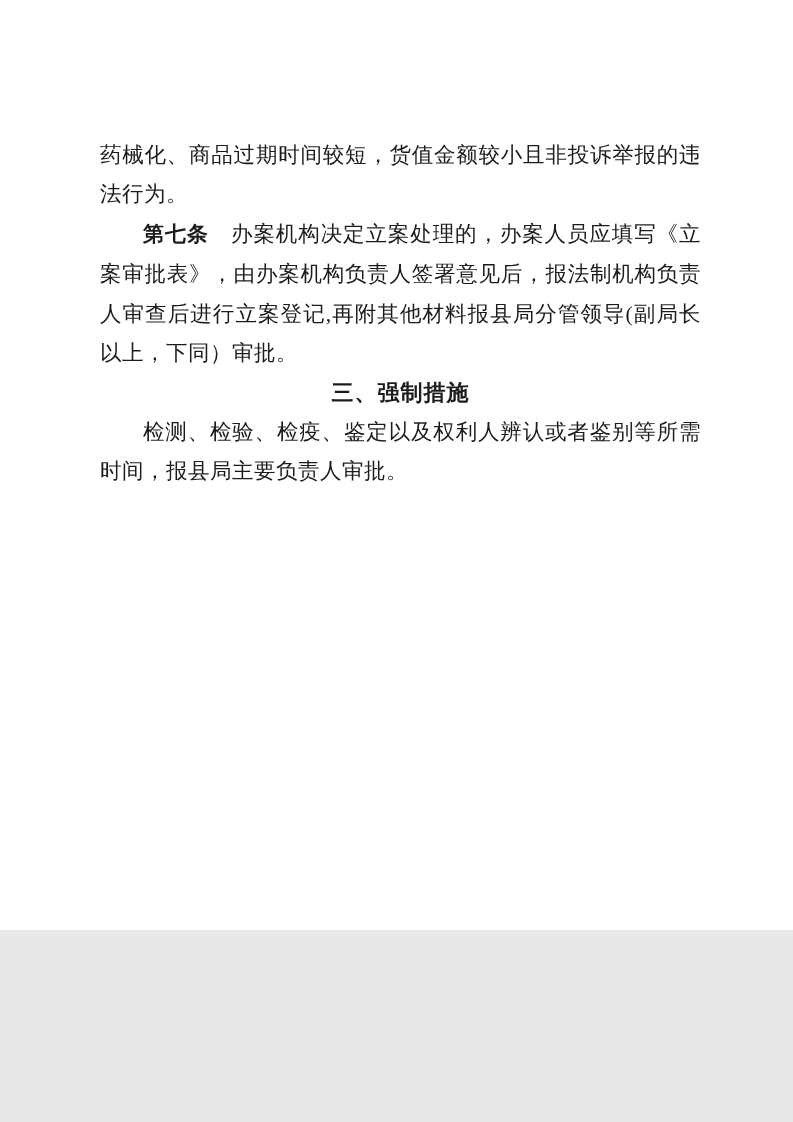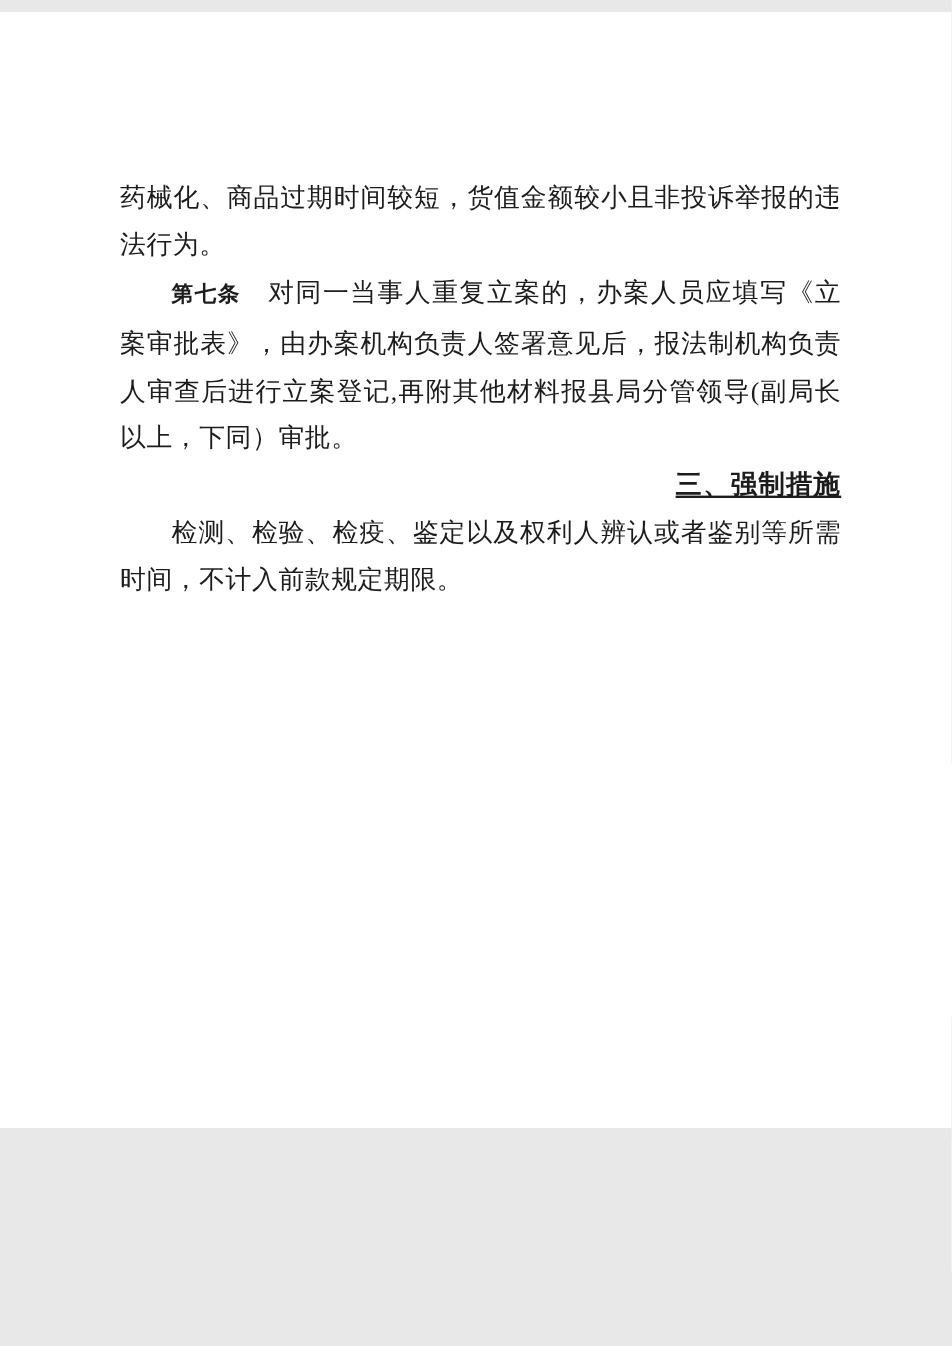--- a/index.html
+++ b/index.html
@@ -5,21 +5,21 @@
   html, body {
     margin: 0;
     padding: 0;
     background: #e8e8e8;
   }
   .page {
     position: relative;
     width: 793px;
     height: 930px;
     background: #ffffff;
-    margin: 10px auto;
+    margin: 0 auto;
     overflow: hidden;
     color: #1c1c1c;
   }
   .doc-body {
     position: absolute;
     left: 100px;
     top: 136px;
     width: 601px;
   }
   .body-par {
@@ -34,46 +34,45 @@
   }
   .body-par.indent {
     text-indent: 2em;
   }
   .heading {
     margin: 0;
     font-family: "DejaVu Sans", "Liberation Sans", sans-serif;
     font-weight: 700;
     font-size: 22px;
     line-height: 39.4px;
-    text-align: right;
+    text-align: center;
     letter-spacing: 1px;
-    text-decoration: underline;
   }
   .run {
     font-weight: inherit;
   }
   .run-bold {
     font-weight: 700;
     font-family: Liberation Mono, monospace;
-    font-size: 18px;
+    font-size: 21px;
   }
   .page-number {
     position: absolute;
     left: 98px;
     top: 1036px;
     font-family: "Liberation Serif", "DejaVu Serif", serif;
     font-size: 20px;
     letter-spacing: 4px;
     color: #2a2a2a;
   }
 </style>
 </head>
 <body>
 
 <div class="page">
   <div class="doc-body">
       <p class="body-par"><span class="run">药械化、商品过期时间较短，货值金额较小且非投诉举报的违法行为。</span></p>
-      <p class="body-par indent"><span class="run run-bold">第七条</span><span class="run">　对同一当事人重复立案的，办案人员应填写《立案审批表》，由办案机构负责人签署意见后，报法制机构负责人审查后进行立案登记,再附其他材料报县局分管领导(副局长以上，下同）审批。</span></p>
+      <p class="body-par indent"><span class="run run-bold">第七条</span><span class="run">　办案机构决定立案处理的，办案人员应填写《立案审批表》，由办案机构负责人签署意见后，报法制机构负责人审查后进行立案登记,再附其他材料报县局分管领导(副局长以上，下同）审批。</span></p>
       <h2 class="heading"><span class="run">三、强制措施</span></h2>
-      <p class="body-par indent"><span class="run">检测、检验、检疫、鉴定以及权利人辨认或者鉴别等所需时间，不计入前款规定期限。</span></p>
+      <p class="body-par indent"><span class="run">检测、检验、检疫、鉴定以及权利人辨认或者鉴别等所需时间，报县局主要负责人审批。</span></p>
     </div>
   <div class="page-number">- 4 -</div>
 </div>
 
 </body></html>

